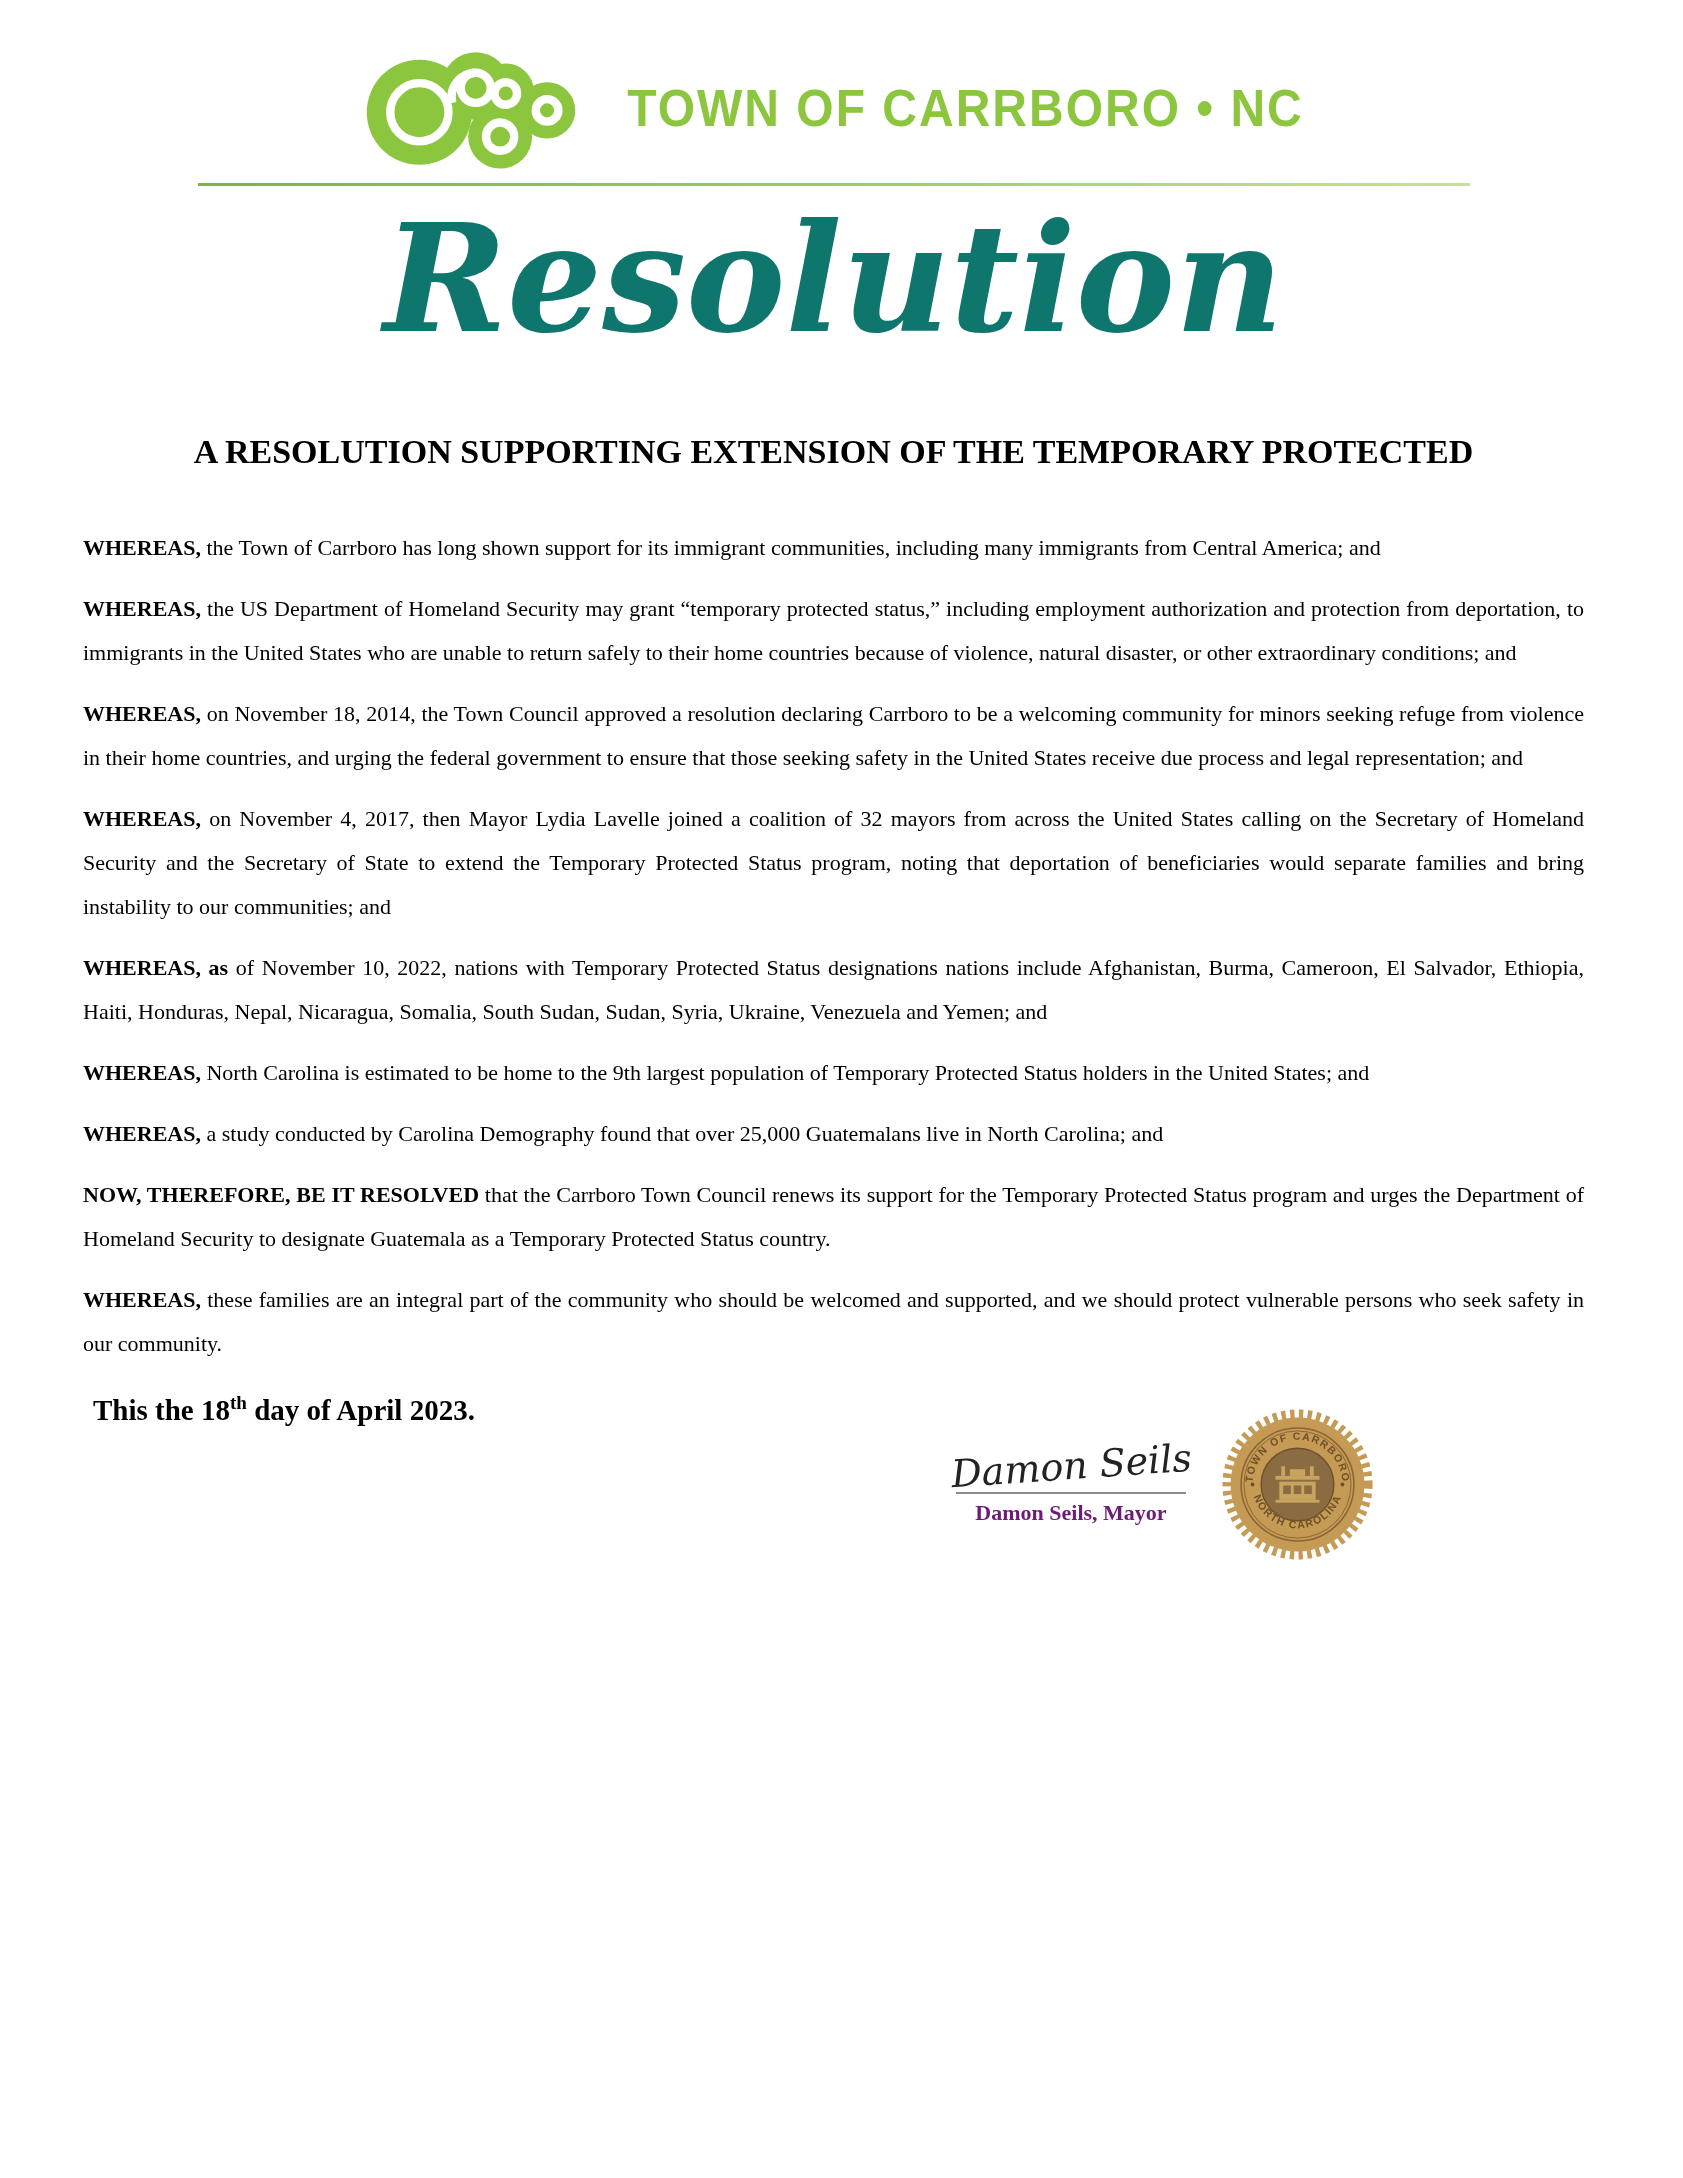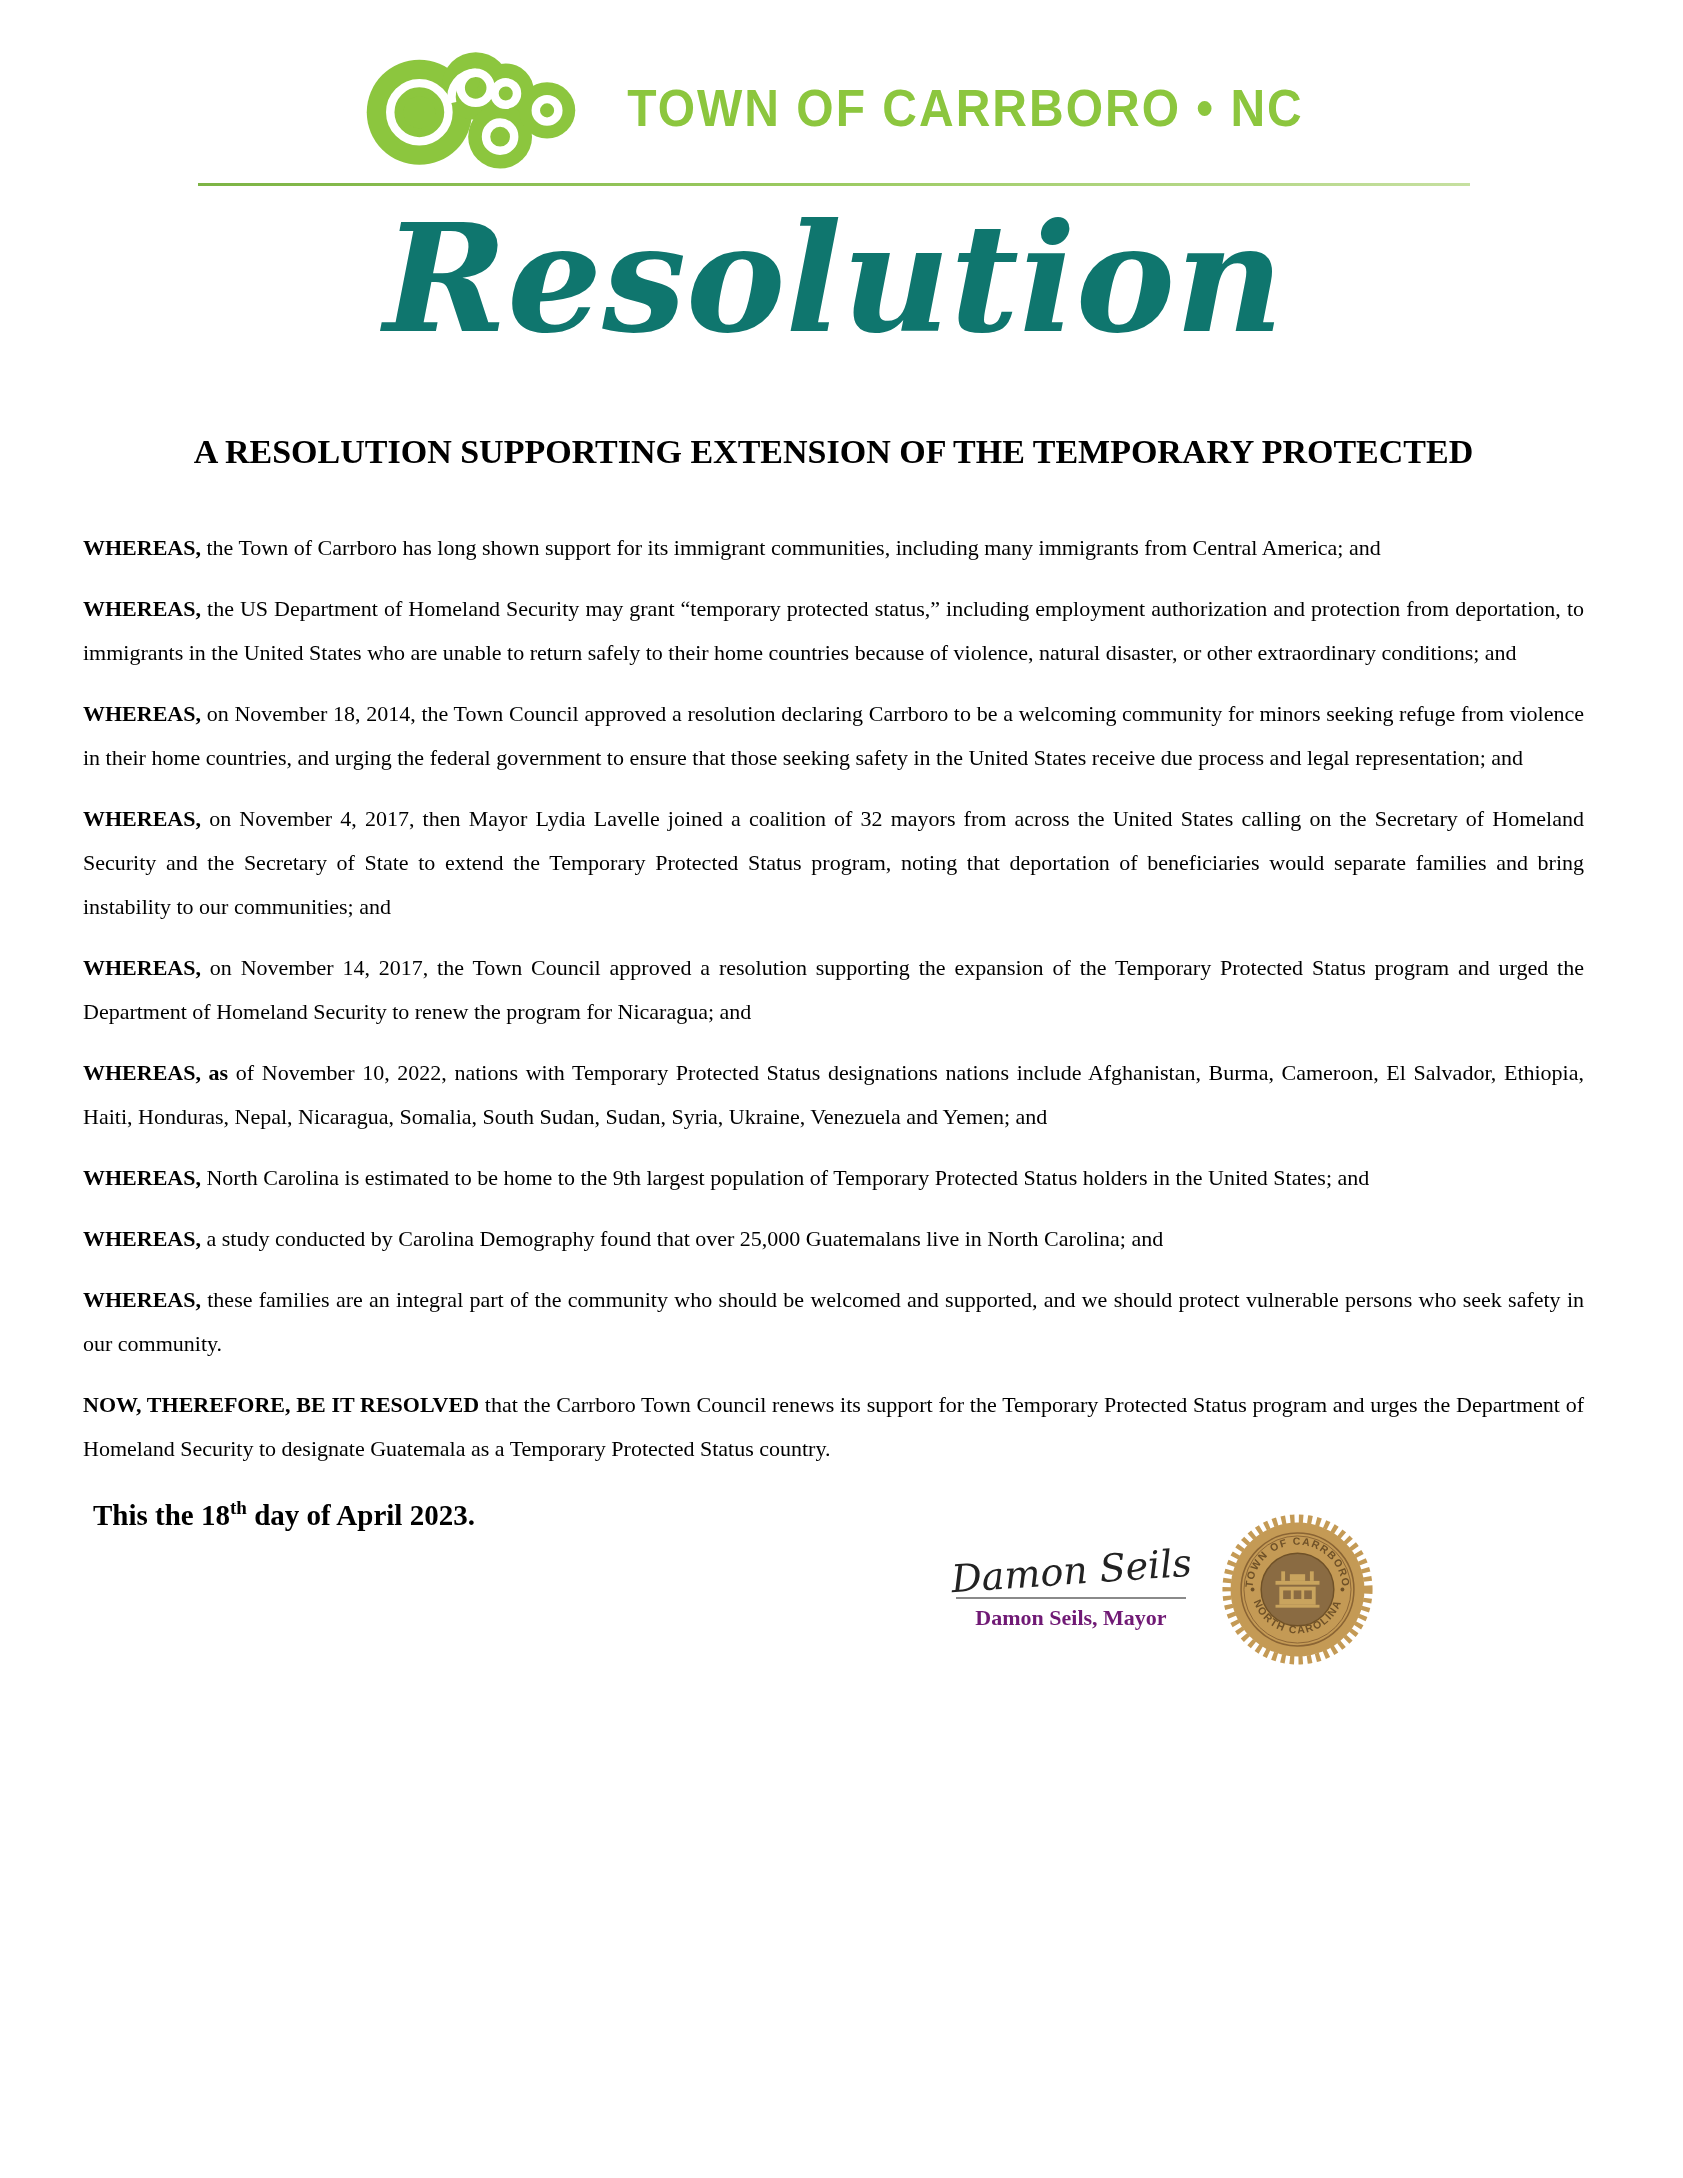--- a/index.html
+++ b/index.html
@@ -110,26 +110,25 @@
 
   <div class="doc-title">
     <div>A RESOLUTION SUPPORTING EXTENSION OF THE TEMPORARY PROTECTED</div>
   </div>
 
   <div class="body-text">
     <p class="para"><span class="lead">WHEREAS,</span><span> the Town of Carrboro has long shown support for its immigrant communities, including many immigrants from Central America; and</span></p>
     <p class="para"><span class="lead">WHEREAS,</span><span> the US Department of Homeland Security may grant “temporary protected status,” including employment authorization and protection from deportation, to immigrants in the United States who are unable to return safely to their home countries because of violence, natural disaster, or other extraordinary conditions; and</span></p>
     <p class="para"><span class="lead">WHEREAS,</span><span> on November 18, 2014, the Town Council approved a resolution declaring Carrboro to be a welcoming community for minors seeking refuge from violence in their home countries, and urging the federal government to ensure that those seeking safety in the United States receive due process and legal representation; and</span></p>
     <p class="para"><span class="lead">WHEREAS,</span><span> on November 4, 2017, then Mayor Lydia Lavelle joined a coalition of 32 mayors from across the United States calling on the Secretary of Homeland Security and the Secretary of State to extend the Temporary Protected Status program, noting that deportation of beneficiaries would separate families and bring instability to our communities; and</span></p>
-    <p class="para"><span class="lead">WHEREAS,</span><span> on November 14, 2017, the Town Council approved a resolution supporting the expansion of the Temporary Protected Status program and urged the Department of Homeland Security to renew the program for Nicaragua; and</span></p>
     <p class="para"><span class="lead">WHEREAS, as</span><span> of November 10, 2022, nations with Temporary Protected Status designations nations include Afghanistan, Burma, Cameroon, El Salvador, Ethiopia, Haiti, Honduras, Nepal, Nicaragua, Somalia, South Sudan, Sudan, Syria, Ukraine, Venezuela and Yemen; and</span></p>
     <p class="para"><span class="lead">WHEREAS,</span><span> North Carolina is estimated to be home to the 9th largest population of Temporary Protected Status holders in the United States; and</span></p>
     <p class="para"><span class="lead">WHEREAS,</span><span> a study conducted by Carolina Demography found that over 25,000 Guatemalans live in North Carolina; and</span></p>
+    <p class="para"><span class="lead">NOW, THEREFORE, BE IT RESOLVED</span><span> that the Carrboro Town Council renews its support for the Temporary Protected Status program and urges the Department of Homeland Security to designate Guatemala as a Temporary Protected Status country.</span></p>
     <p class="para"><span class="lead">WHEREAS,</span><span> these families are an integral part of the community who should be welcomed and supported, and we should protect vulnerable persons who seek safety in our community.</span></p>
-    <p class="para"><span class="lead">NOW, THEREFORE, BE IT RESOLVED</span><span> that the Carrboro Town Council renews its support for the Temporary Protected Status program and urges the Department of Homeland Security to designate Guatemala as a Temporary Protected Status country.</span></p>
   </div>
 
   <div class="closing">
     <span>This the 18</span><sup>th</sup><span> day of April 2023.</span>
   </div>
 
   <div class="sig-row">
     <div class="sig-col">
       <div class="sig-script">Damon Seils</div>
       <div class="sig-line"></div>

